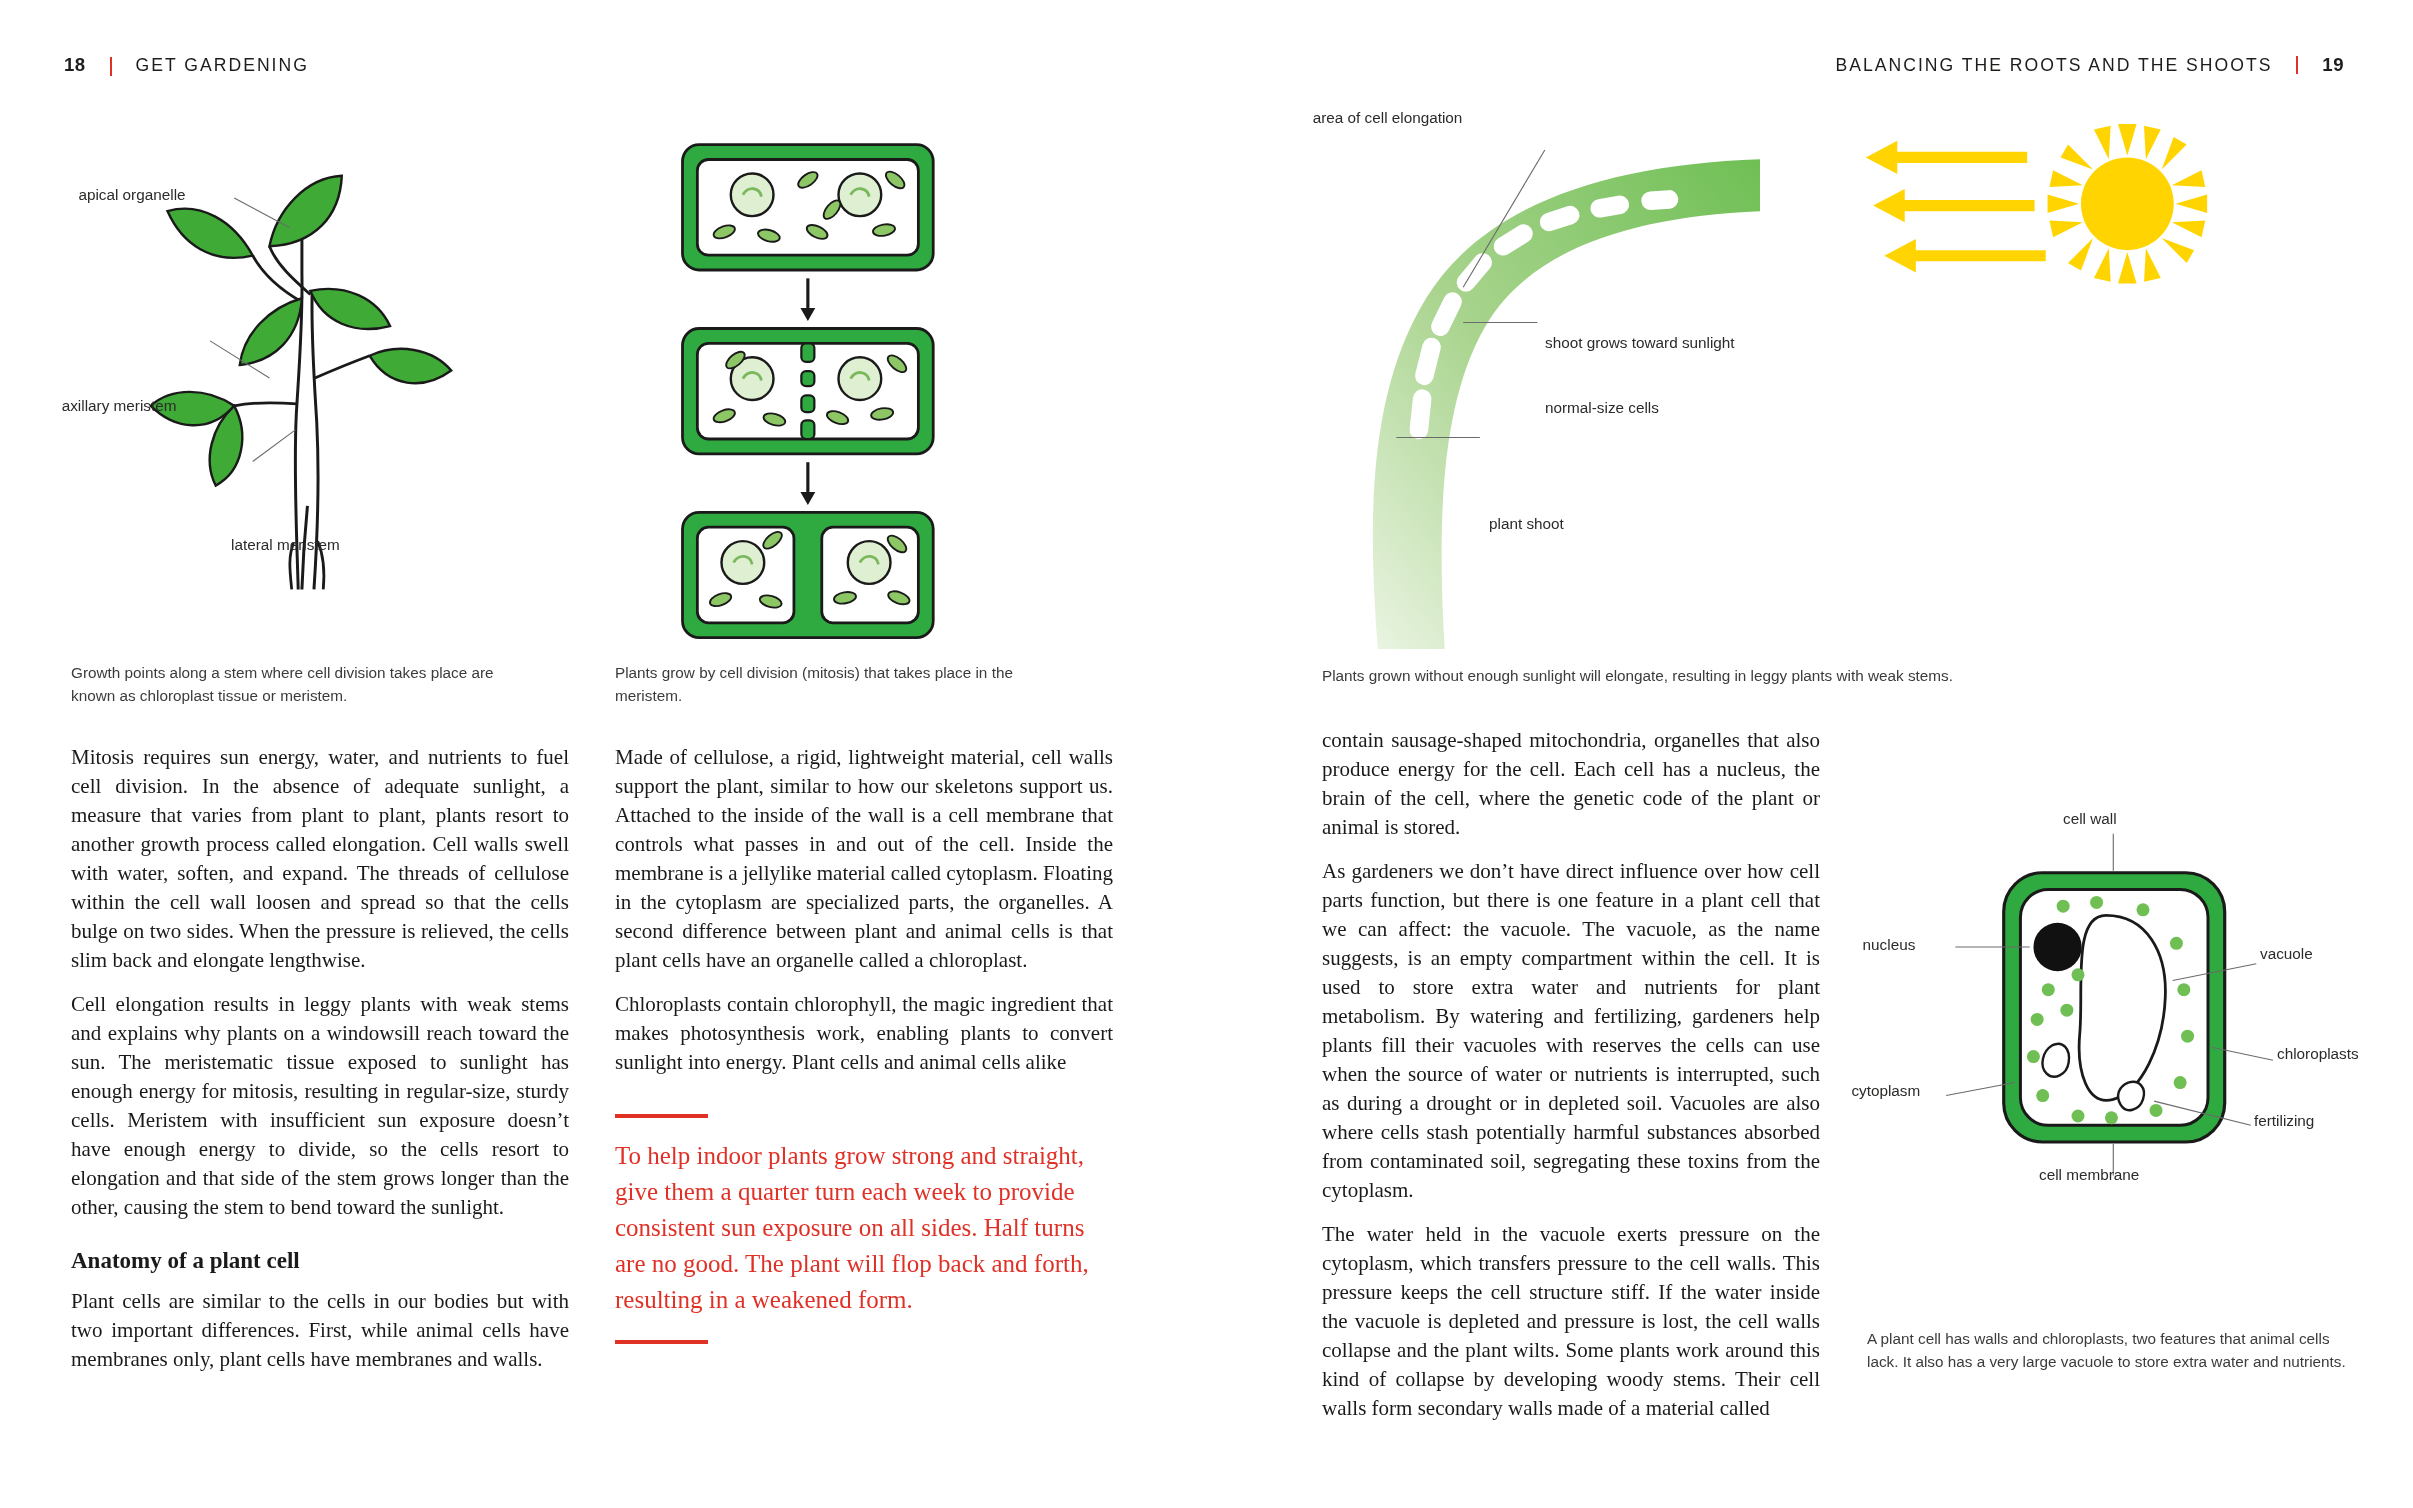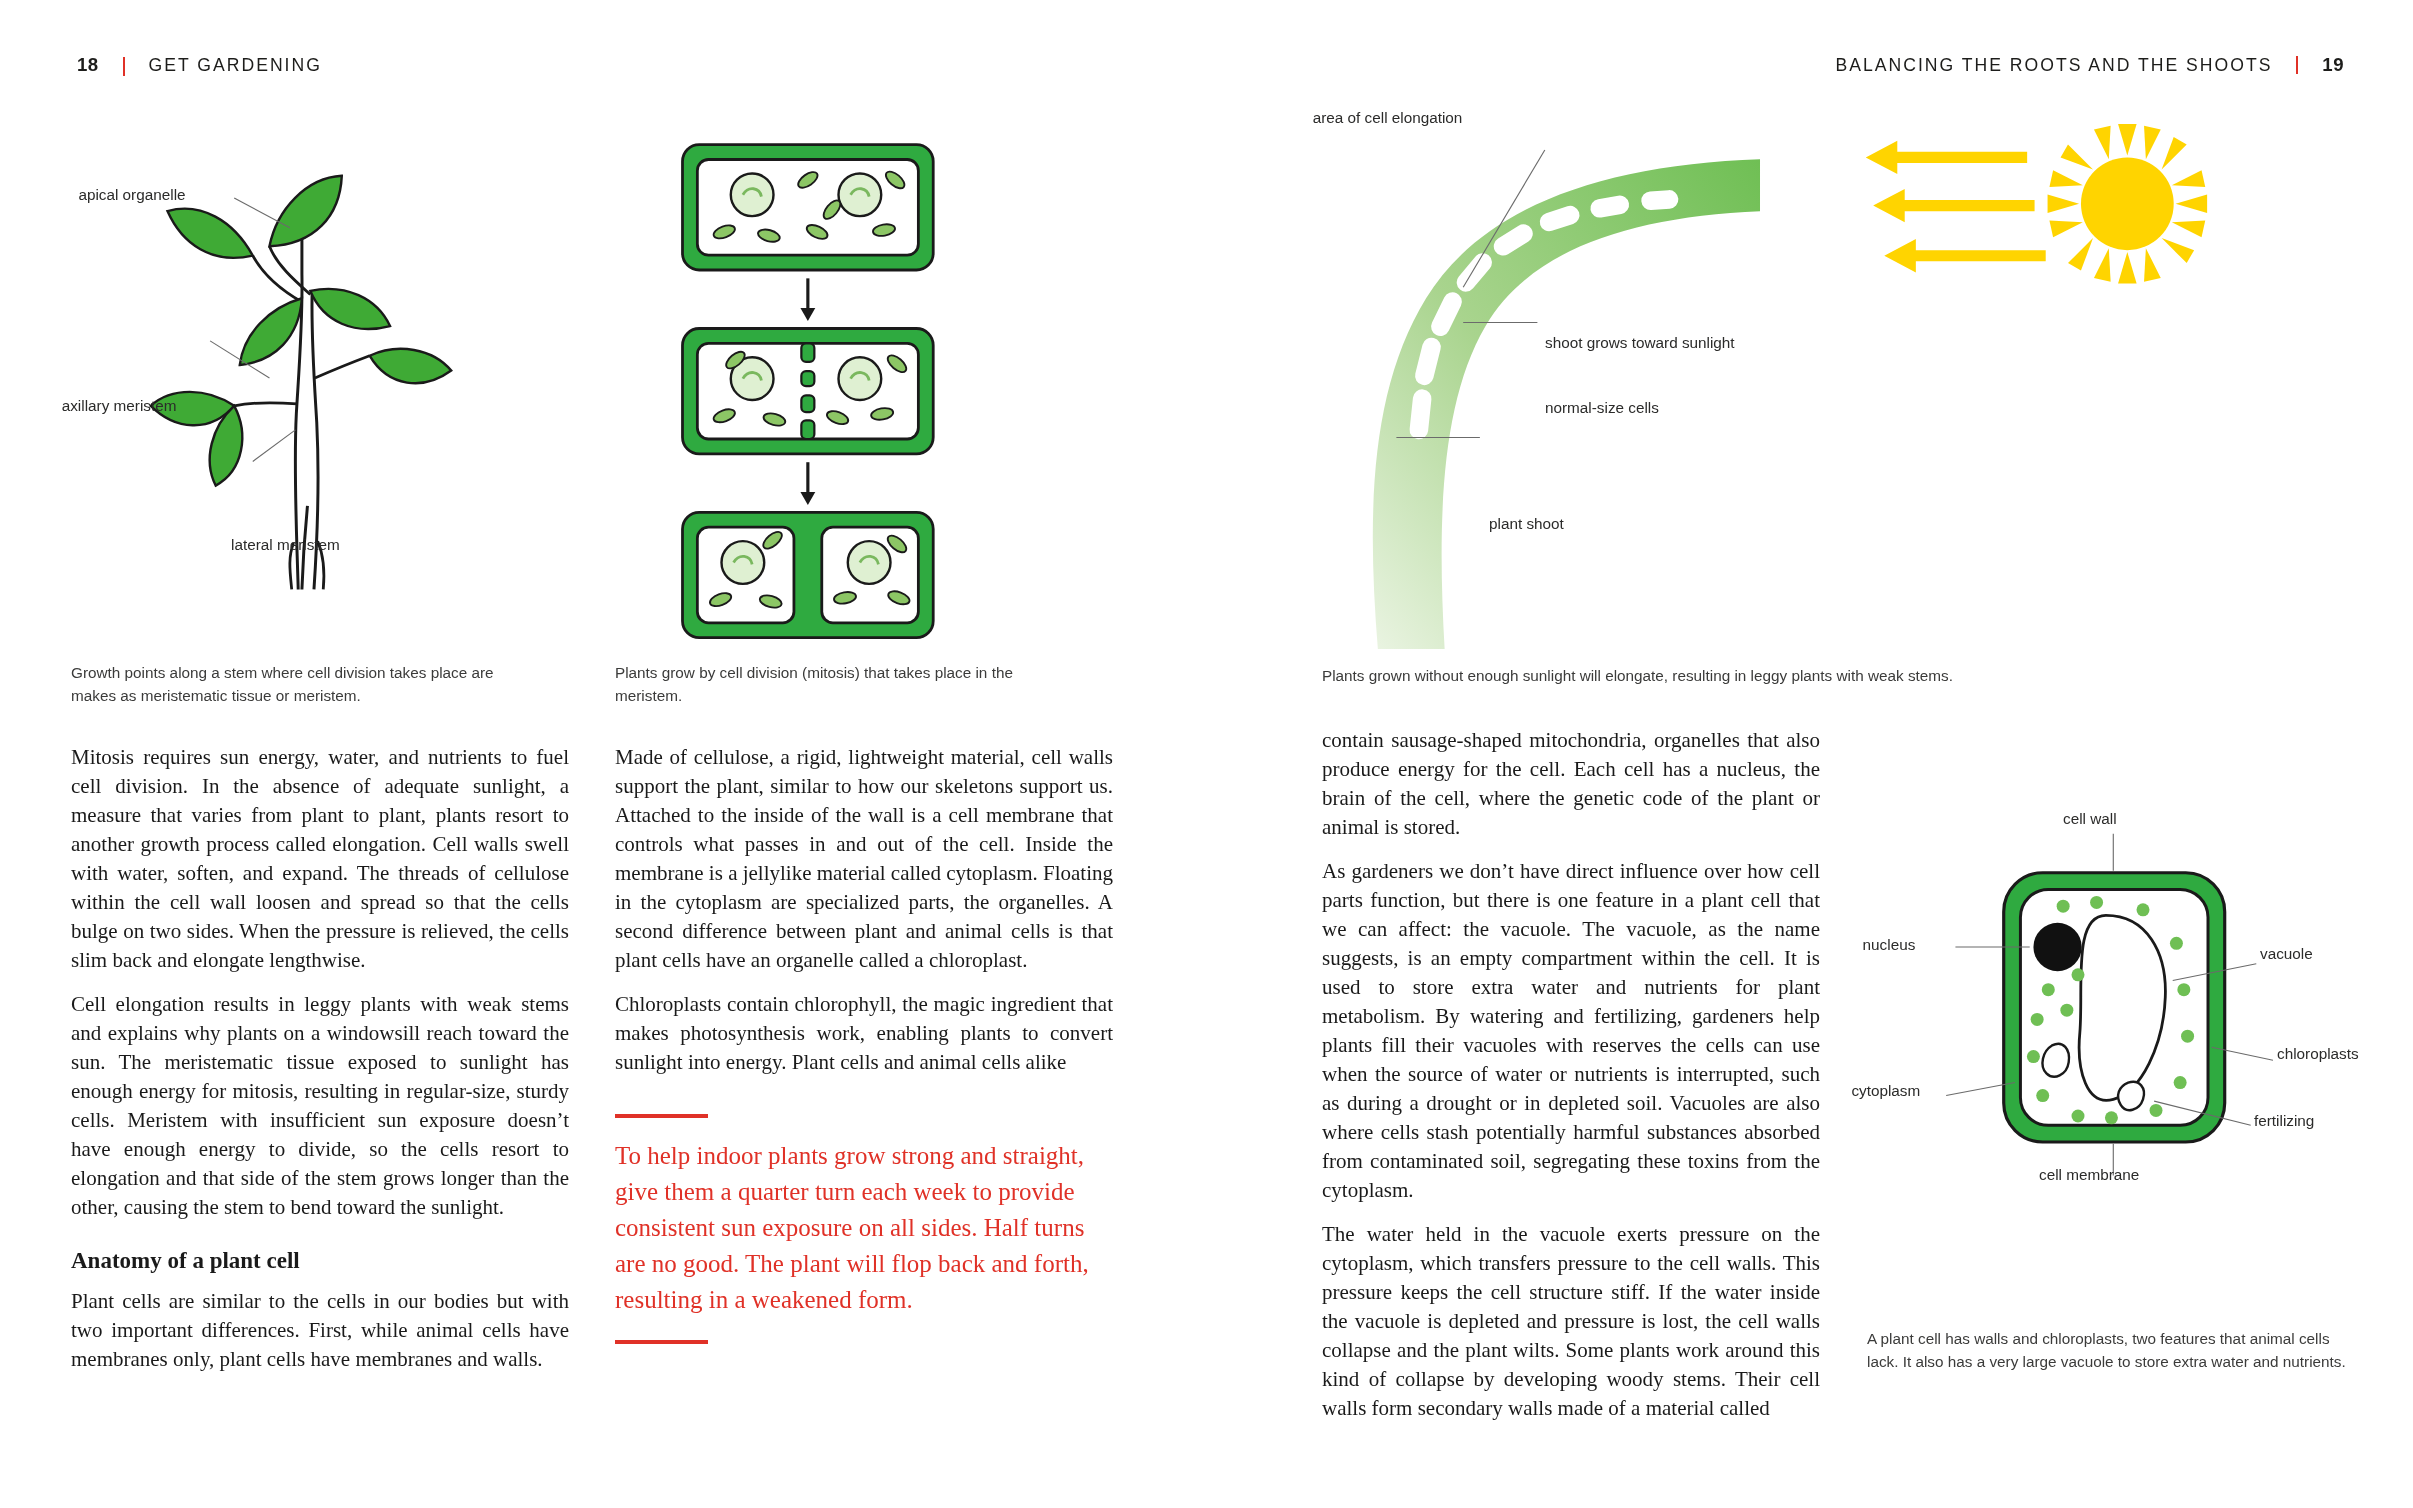--- a/index.html
+++ b/index.html
@@ -24,21 +24,21 @@
     position: absolute;
     top: 54px;
     font-family: "Liberation Sans", sans-serif;
     font-size: 17.6px;
     letter-spacing: 2px;
     color: #1d1d1b;
     display: flex;
     align-items: center;
     gap: 24px;
   }
-  .runhead.left { left: 77px; align-items: flex-end; }
+  .runhead.left { left: 64px; align-items: flex-end; }
   .runhead.right { right: 69px; }
   .folio {
     font-family: "Liberation Sans", sans-serif;
     font-weight: bold;
     font-size: 18.6px;
     letter-spacing: 0.5px;
   }
   .rule {
     display: inline-block;
     width: 1.9px;
@@ -160,21 +160,21 @@
 
       <line class="hairline" x1="176" y1="68" x2="236" y2="100"></line>
       <line class="hairline" x1="150" y1="222" x2="214" y2="262"></line>
       <line class="hairline" x1="242" y1="318" x2="196" y2="352"></line>
     </svg>
     <div class="label" style="position:absolute; left:7.4px; top:51px;">apical organelle</div>
     <div class="label" style="position:absolute; left:-9.3px; top:262px;">axillary meristem</div>
     <div class="label" style="position:absolute; left:160px; top:401px;">lateral meristem</div>
   </div>
 
-  <p class="caption" style="position:absolute; left:71px; top:661px; width:464px;">Growth points along a stem where cell division takes place are makes as meristematic tissue or meristem.</p>
+  <p class="caption" style="position:absolute; left:71px; top:661px; width:464px;">Growth points along a stem where cell division takes place are known as chloroplast tissue or meristem.</p>
 
   <div class="fig" style="left:650px; top:139px; width:390px; height:483px;">
     <svg width="390" height="483" viewBox="0 0 420 520">
       <defs>
         <g id="chloro">
           <ellipse rx="11" ry="6" fill="#8cc665" stroke="#1a1a1a" stroke-width="2"></ellipse>
         </g>
       </defs>
 
       <g>

